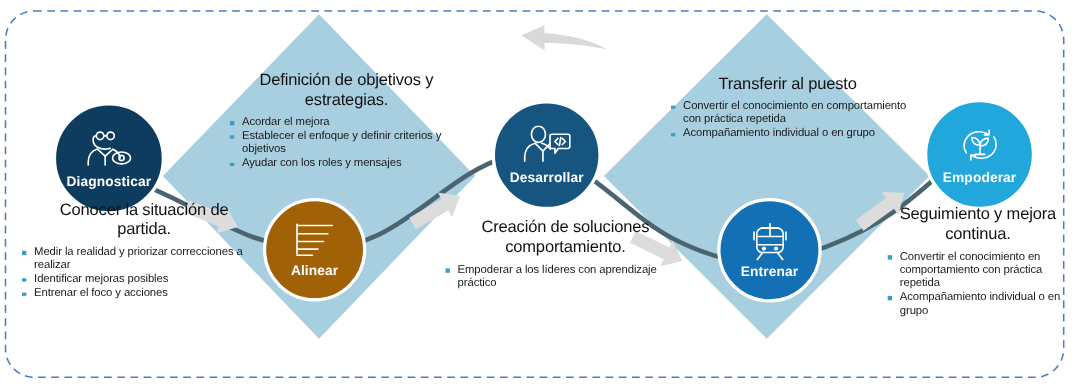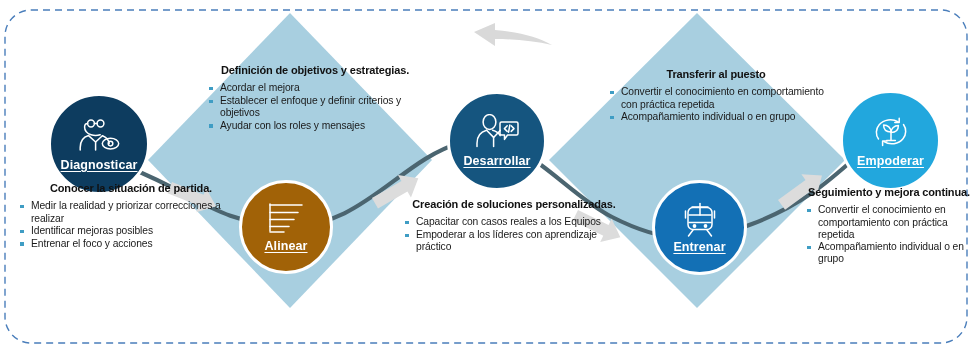--- a/index.html
+++ b/index.html
@@ -29,37 +29,36 @@
     align-items: center;
     justify-content: center;
     color: #ffffff;
     z-index: 6;
   }
   .node .ico { display: block; line-height: 0; }
   .node .node-label {
     font-size: 12.5px;
     font-weight: 600;
     letter-spacing: .1px;
-    text-decoration: underline;
     text-underline-offset: 1.5px;
     margin-top: 2px;
     white-space: nowrap;
   }
 
   #node-diagnosticar { left: 48px;  top: 93px;  width: 102px; height: 102px; background: #0d3c5f; }
   #node-alinear      { left: 239px; top: 180px; width: 94px;  height: 94px;  background: #a16207; }
   #node-desarrollar  { left: 447px; top: 91px;  width: 100px; height: 100px; background: #15557f; }
   #node-entrenar     { left: 652px; top: 180px; width: 95px;  height: 95px;  background: #1370b5; align-items: center; }
   #node-sostener     { left: 840px; top: 90px;  width: 101px; height: 101px; background: #22a7dd; }
 
   
   .block { position: absolute; z-index: 7; }
   .block .blk-title {
-    font-size: 11px;
-    font-weight: bold;
+    font-size: 15px;
+    font-weight: normal;
     color: #111111;
     text-align: center;
     line-height: 1.22;
     letter-spacing: -0.15px;
     margin-bottom: 5px;
   }
   .block ul { list-style: none; }
   .block li {
     position: relative;
     font-size: 10.3px;
@@ -220,23 +219,22 @@
   <div class="block" id="block-definicion">
     <div class="blk-title">Definición de objetivos y estrategias.</div>
     <ul>
       <li>Acordar el mejora</li>
       <li>Establecer el enfoque y definir criterios y objetivos</li>
       <li>Ayudar con los roles y mensajes</li>
     </ul>
   </div>
 
   <div class="block" id="block-creacion">
-    <div class="blk-title">Creación de soluciones personalizadas.</div>
-    <ul>
-      <li>Capacitar con casos reales a los Equipos</li>
+    <div class="blk-title">Creación de soluciones comportamiento.</div>
+    <ul>
       <li>Empoderar a los líderes con aprendizaje práctico</li>
     </ul>
   </div>
 
   <div class="block" id="block-transferir">
     <div class="blk-title">Transferir al puesto</div>
     <ul>
       <li>Convertir el conocimiento en comportamiento con práctica repetida</li>
       <li>Acompañamiento individual o en grupo</li>
     </ul>

